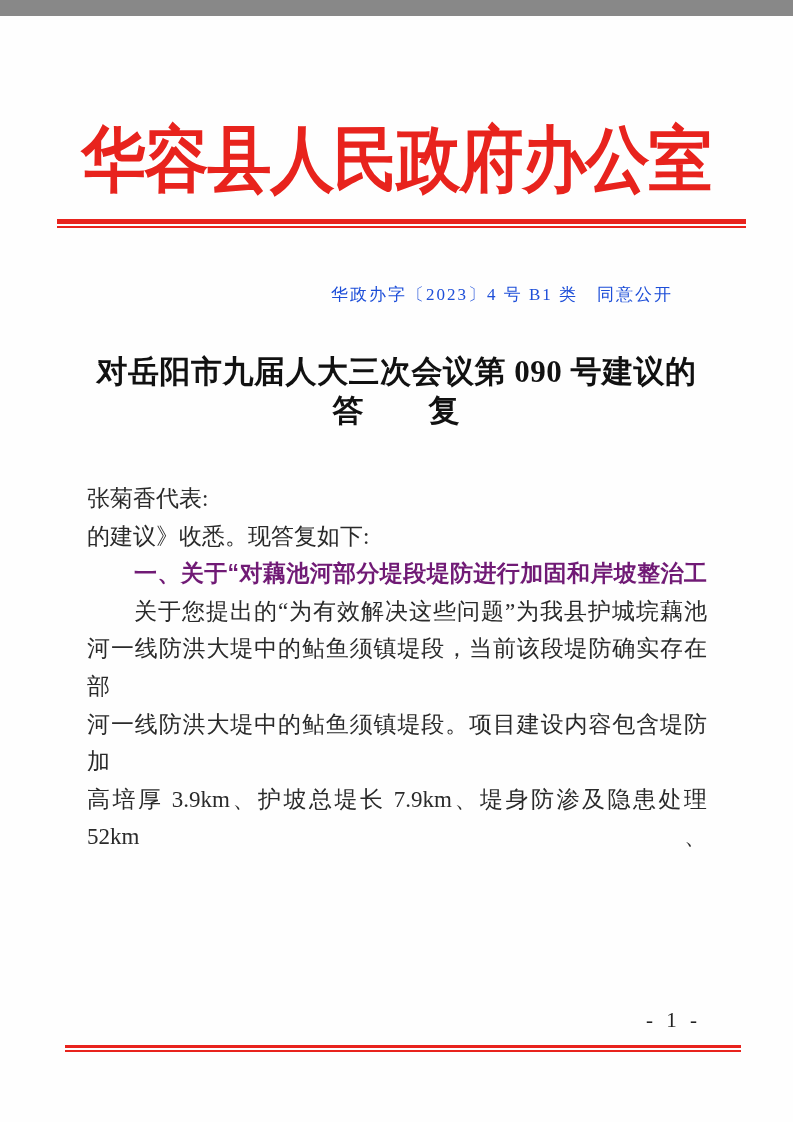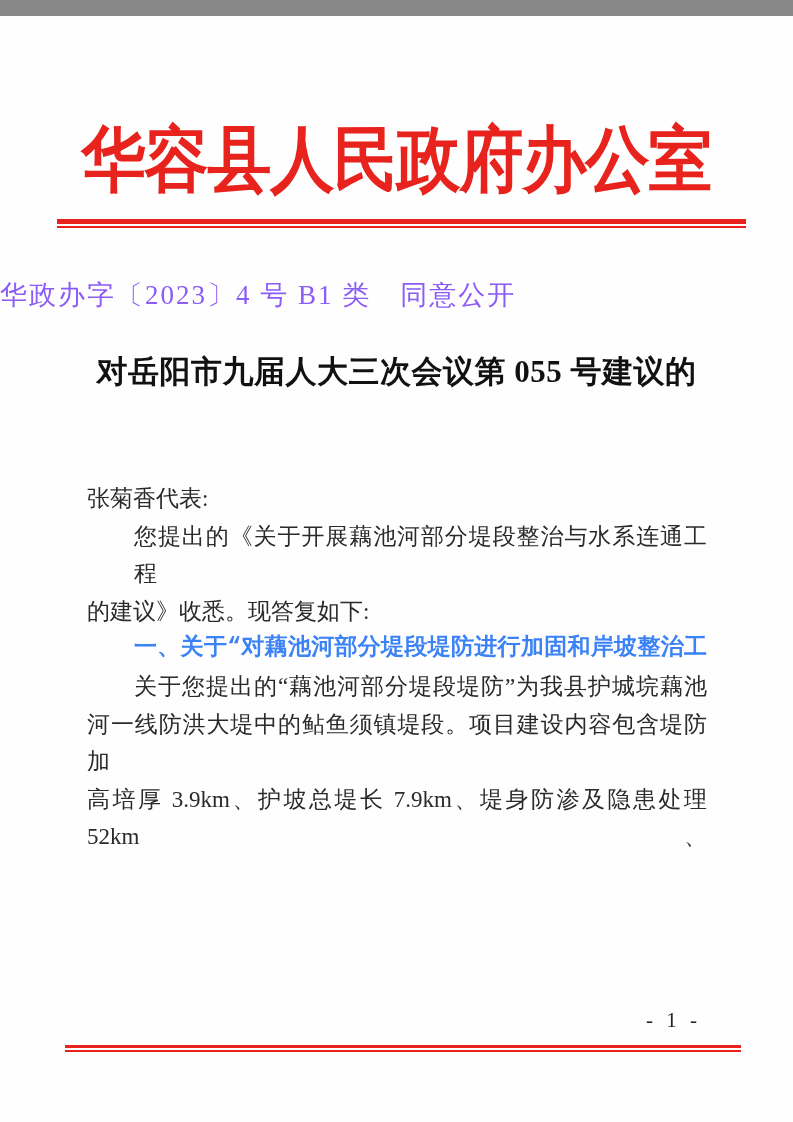--- a/index.html
+++ b/index.html
@@ -31,23 +31,24 @@
     position: absolute;
     top: 203px; left: 57px; right: 47px;
     height: 2px;
     border-top: 5px solid #e8231d;
     border-bottom: 2px solid #e8231d;
   }
   
   .doc-number {
     position: absolute;
     top: 264px; left: 0; right: 120px;
-    font-size: 27px;
+    text-align: right;
+    font-size: 17px;
     letter-spacing: 2px;
-    color: #8b5cf6;
+    color: #1d4ed8;
     line-height: 30px;
     white-space: nowrap;
   }
   
   .doc-title {
     position: absolute;
     top: 336px; left: 60px; right: 60px;
     text-align: center;
     font-weight: bold;
     color: #111;
@@ -62,23 +63,23 @@
     top: 464px; left: 87px;
     width: 620px;
     font-size: 23px;
     line-height: 37.6px;
     color: #2a2a2a;
   }
   .line { text-align: justify; text-align-last: justify; white-space: normal; }
   .line.start { padding-left: 47px; }
   .line.end { text-align-last: left; }
   .line.bold {
-    font-family: Liberation Mono, monospace;
+    font-family: Liberation Sans, sans-serif;
     font-weight: bold;
-    color: #3b82f6;
+    color: #701a75;
   }
   .line.tight { letter-spacing: -1.6px; }
   
   .page-number {
     position: absolute;
     top: 992px; left: 0; right: 92px;
     text-align: right;
     font-size: 21px;
     letter-spacing: 4px;
     color: #222;
@@ -96,29 +97,30 @@
 
 <div class="page">
 
   <div class="header-title">华容县人民政府办公室</div>
 
   <div class="header-rule"></div>
 
   <div class="doc-number">华政办字〔2023〕4 号 B1 类　同意公开</div>
 
   <div class="doc-title">
-    <div class="t1">对岳阳市九届人大三次会议第 055 号建议的</div>
+    <div class="t1">对岳阳市九届人大三次会议第 090 号建议的</div>
+    <div class="t2">答　　复</div>
   </div>
 
   <div class="body-text">
     <div class="line end">张菊香代表:</div>
-    <div class="line start">您提出的《关于开展藕池河部分堤段整治与水系连通工程</div>
     <div class="line end">的建议》收悉。现答复如下:</div>
     <div class="line start bold">一、关于“对藕池河部分堤段堤防进行加固和岸坡整治工</div>
-    <div class="line start">关于您提出的“藕池河部分堤段堤防”为我县护城垸藕池</div>
+    <div class="line start">关于您提出的“为有效解决这些问题”为我县护城垸藕池</div>
+    <div class="line">河一线防洪大堤中的鲇鱼须镇堤段，当前该段堤防确实存在部</div>
     <div class="line">河一线防洪大堤中的鲇鱼须镇堤段。项目建设内容包含堤防加</div>
     <div class="line">高培厚 3.9km、护坡总堤长 7.9km、堤身防渗及隐患处理 52km、</div>
 
   </div>
 
   <div class="page-number">- 1 -</div>
 
   <div class="bottom-rule"></div>
 
 </div>

